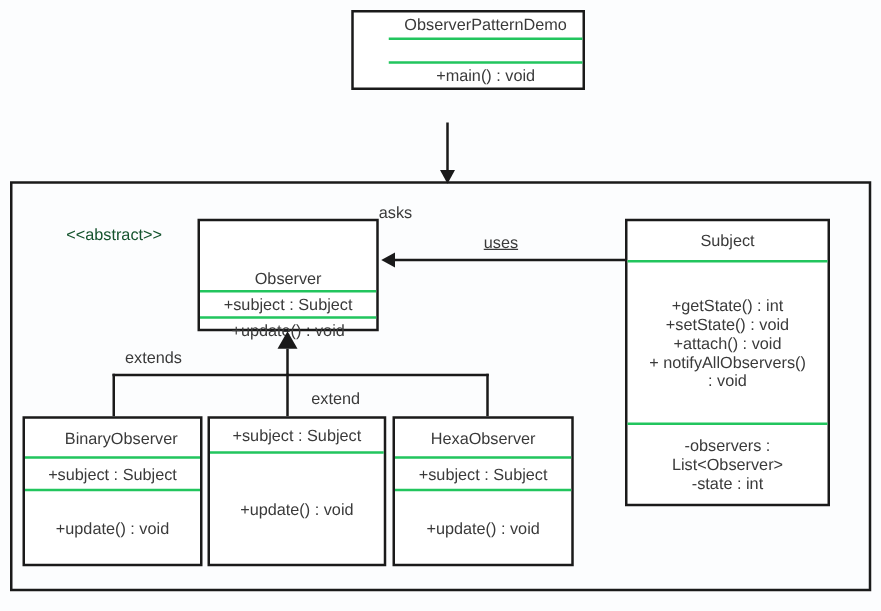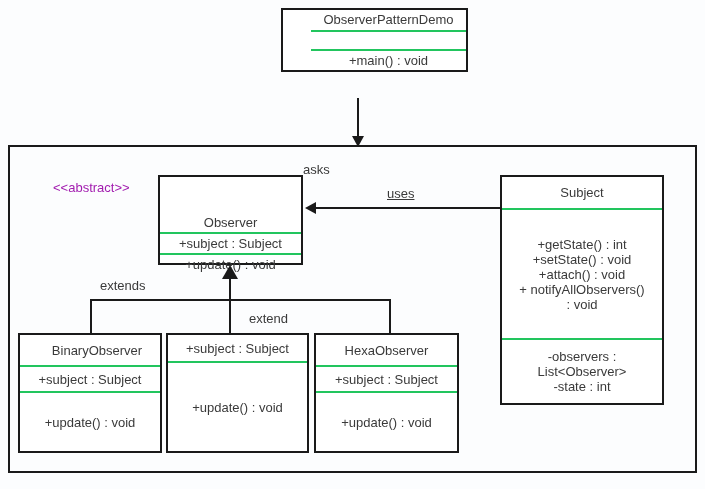--- a/index.html
+++ b/index.html
@@ -56,21 +56,21 @@
     position: absolute;
     font-size: 13px;
     color: #3a3a3a;
     white-space: nowrap;
     z-index: 7;
     background: transparent;
   }
   .stereotype {
     position: absolute;
     font-size: 13px;
-    color: #a21caf;
+    color: #14532d;
     white-space: nowrap;
     z-index: 7;
   }
   .vline {
     position: absolute;
     width: 2px;
     background: #1a1a1a;
     z-index: 4;
   }
   .hline {

